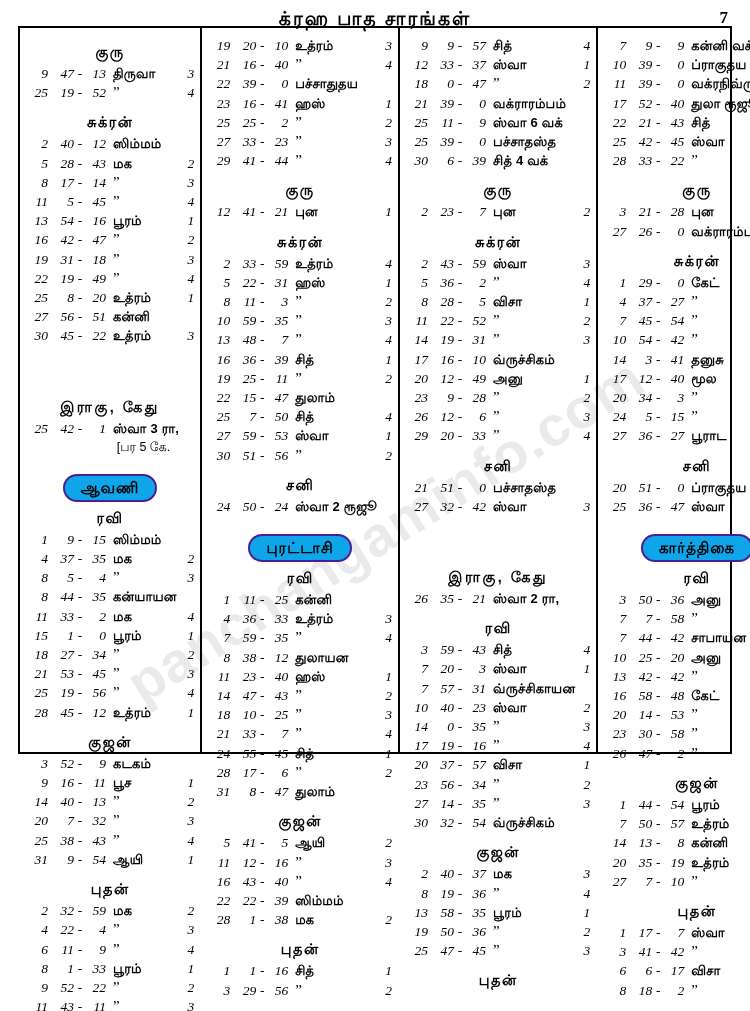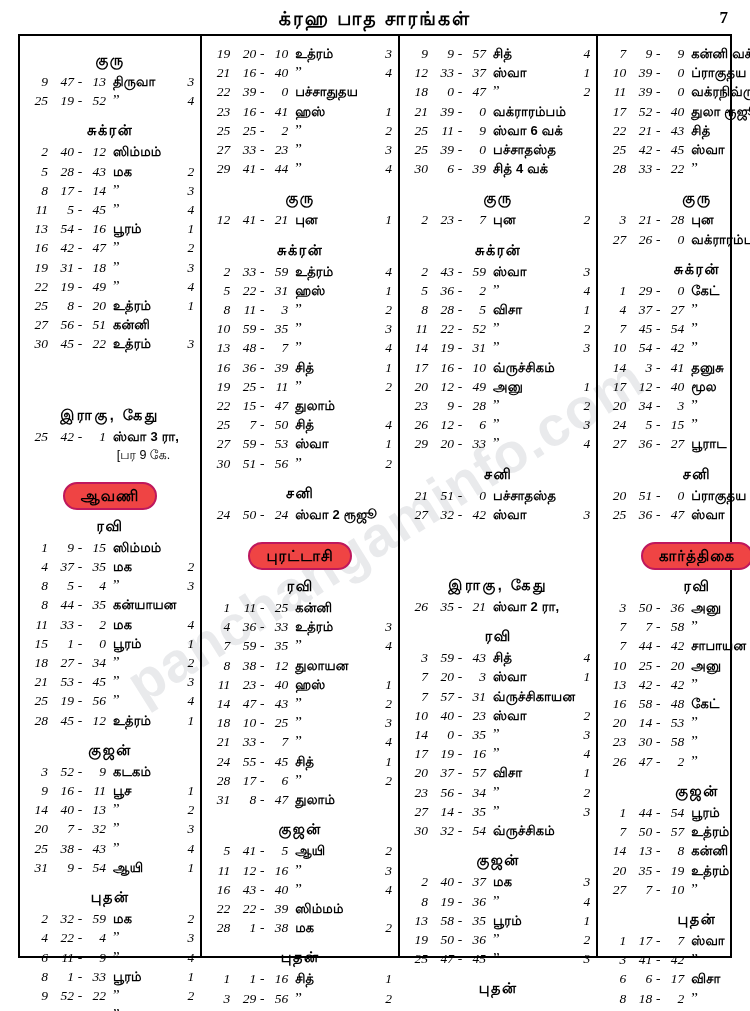--- a/index.html
+++ b/index.html
@@ -35,21 +35,21 @@
     color: rgba(120, 125, 135, 0.16);
     white-space: nowrap;
     pointer-events: none;
     z-index: 0;
   }
 
   
   .page-header {
     position: relative;
     z-index: 2;
-    height: 34px;
+    height: 26px;
     padding: 6px 18px 0 18px;
     box-sizing: border-box;
   }
   .page-title {
     text-align: center;
     font-family: "Liberation Sans", sans-serif;
     font-size: 19px;
     font-weight: 700;
     letter-spacing: 2px;
     line-height: 26px;
@@ -62,21 +62,21 @@
     font-size: 17px;
     font-weight: 700;
   }
 
   
   .sheet {
     position: relative;
     z-index: 2;
     margin: 0 18px;
     border: 2px solid #000;
-    height: 924px;
+    height: 728px;
     box-sizing: border-box;
     display: flex;
     background: transparent;
   }
   .col {
     flex: 1 1 0;
     box-sizing: border-box;
     padding: 8px 4px 4px 4px;
     border-right: 2px solid #000;
     position: relative;
@@ -96,29 +96,29 @@
   .planet-head.wide { letter-spacing: 2.5px; margin-top: 48px; }
 
   
   .month-head {
     display: flex;
     justify-content: center;
     margin: 14px 0 6px 0;
   }
   .month-head span {
     display: inline-block;
-    border: 2px solid #be185d;
+    border: 2px solid #4c1d95;
     border-radius: 14px;
     padding: 2px 16px 3px 16px;
     font-family: "Liberation Sans", sans-serif;
     font-size: 15px;
     font-weight: 700;
     letter-spacing: 1px;
     line-height: 19px;
-    background: #ef4444;
+    background: #0ea5e9;
   }
 
   
   .row {
     display: flex;
     align-items: baseline;
     font-size: 13.5px;
     line-height: 19.2px;
     font-style: italic;
     white-space: nowrap;
@@ -302,21 +302,21 @@
       <div class="spacer-sm"></div>
       <div class="planet-head wide">இராகு, கேது</div>
       <div class="row">
         <span class="c-day">25</span>
         <span class="c-min">42</span>
         <span class="c-dash">-</span>
         <span class="c-sec">1</span>
         <span class="c-name">ஸ்வா 3 ரா,</span>
         <span class="c-pada"></span>
       </div>
-      <div class="note-row">[பர 9 கே.</div>
+      <div class="note-row">[பர 5 கே.</div>
       <div class="spacer-sm"></div>
       <div class="month-head">
         <span>ஆவணி</span>
       </div>
       <div class="planet-head">ரவி</div>
       <div class="row">
         <span class="c-day">1</span>
         <span class="c-min">9</span>
         <span class="c-dash">-</span>
         <span class="c-sec">15</span>

